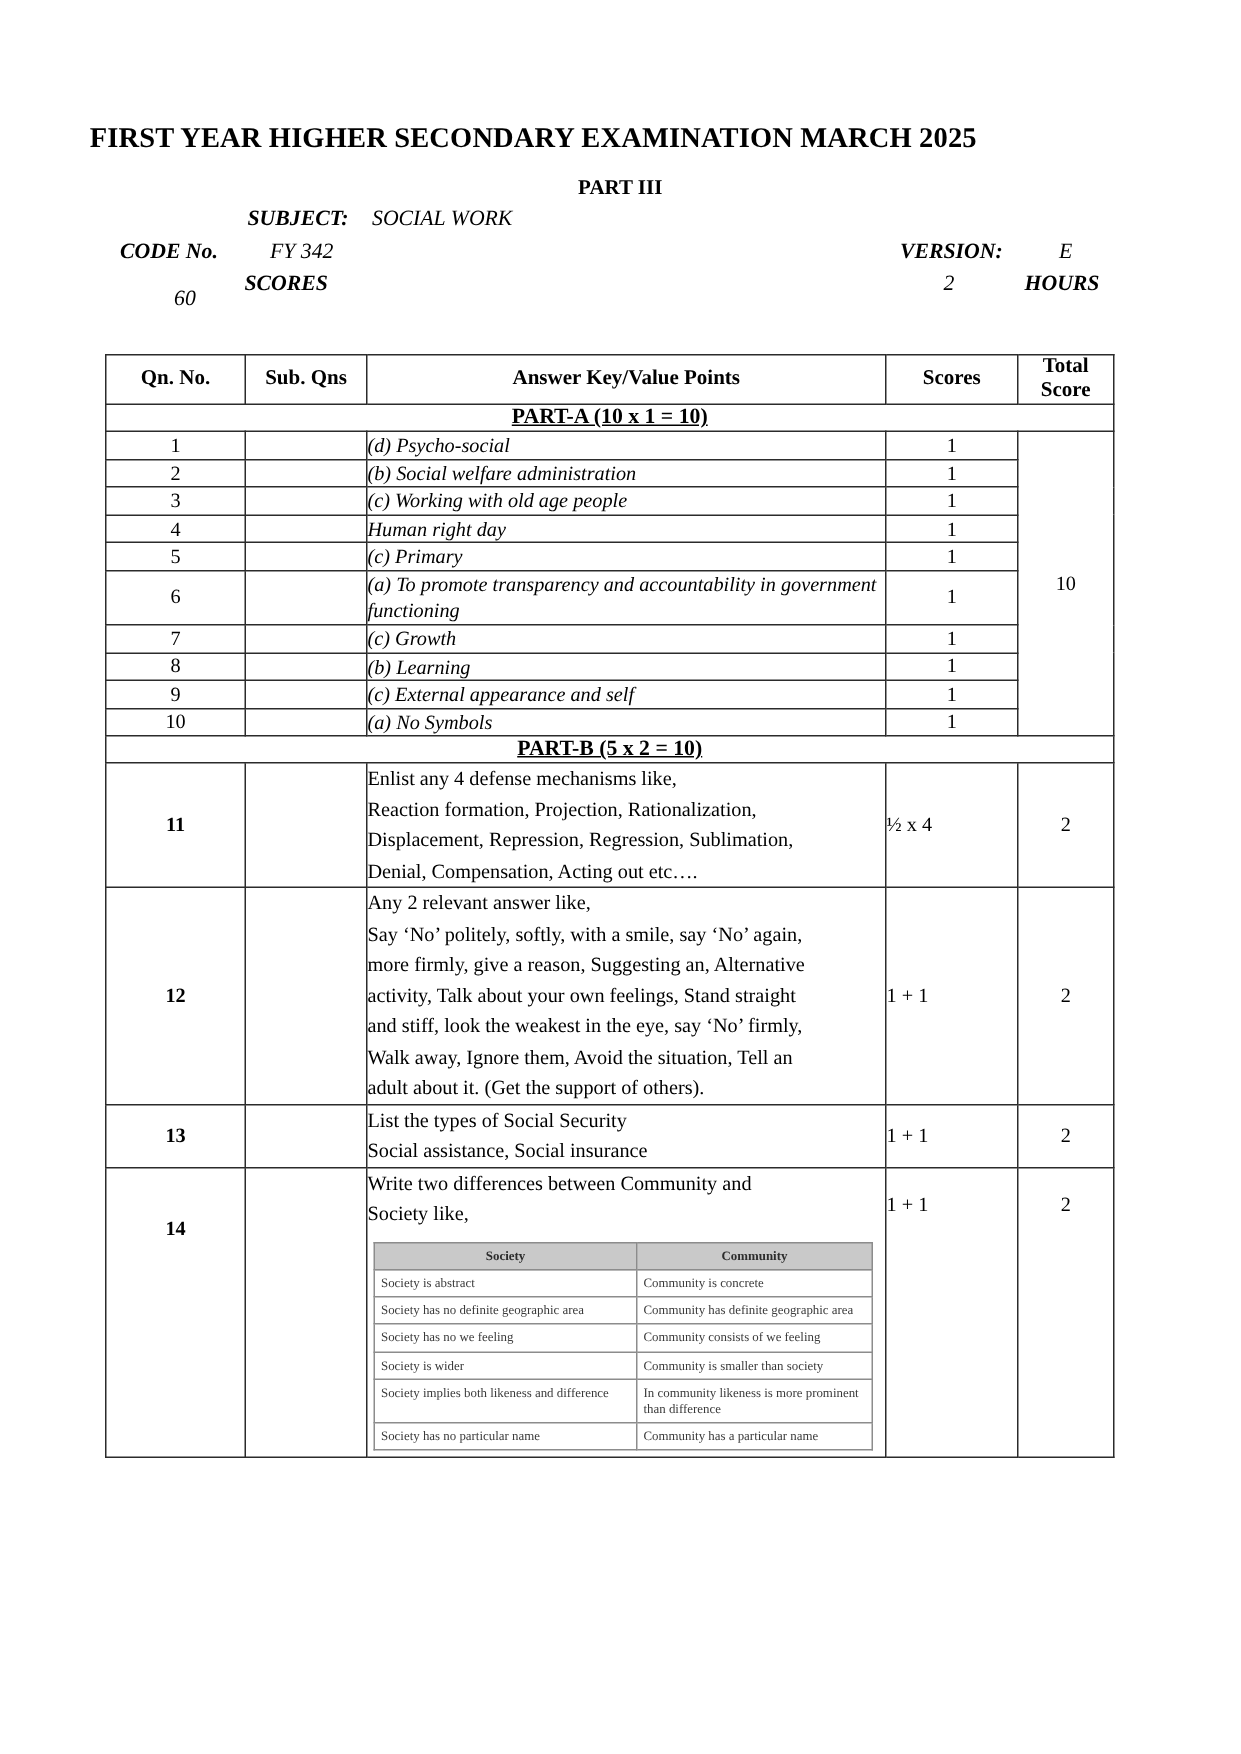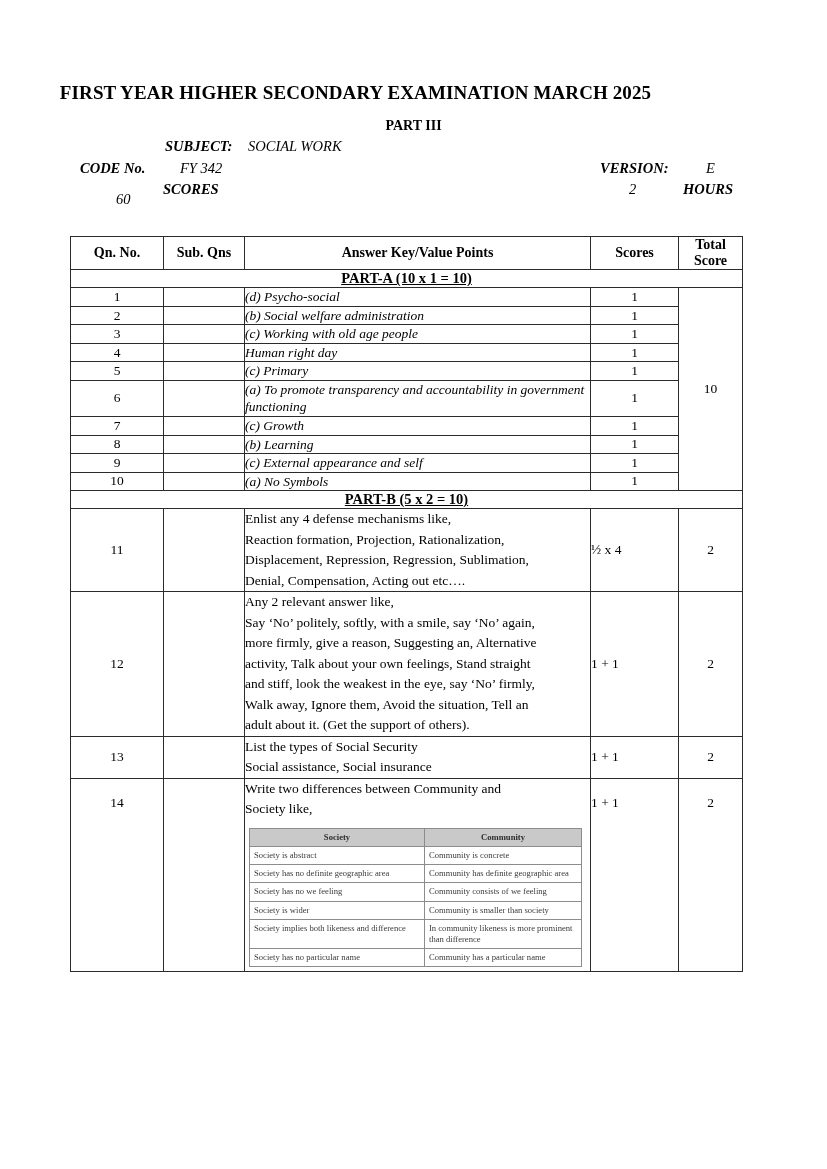--- a/index.html
+++ b/index.html
@@ -62,21 +62,21 @@
     padding:4px 0 5px 0;border-left:none;border-right:none;text-decoration:underline;
   }
   .band-open{border-left:1.3px solid #2b2b2b;border-right:1.3px solid #2b2b2b;}
 
   .qn{text-align:center;padding:3px 0;}
   .ansA{padding:3px 2px 3px 6px;text-align:left;line-height:1.3;font-style:italic;}
   .sc{text-align:center;padding:3px 0;}
   .tot{text-align:center;vertical-align:middle;}
 
   .ansB{padding:8px 8px 8px 6px;text-align:left;line-height:1.52;margin-left:32px;}
-  .qnB{text-align:center;vertical-align:middle;}
+  .qnB{text-align:center;vertical-align:middle;font-weight:bold;}
   .scB{vertical-align:middle;border-right:none;}
   .totB{text-align:center;vertical-align:middle;border-left:none;}
 
   
   .cmp-wrap{margin:8px 0 4px 4px;}
   .cmp{
     border-collapse:collapse;width:332px;table-layout:fixed;
     font-size:8.6px;color:#3a3a3a;
     font-family:"Liberation Serif", serif;
   }
@@ -234,21 +234,21 @@
           <td class="qnB">13</td>
           <td class="qnB"></td>
           <td class="ansB">
             <div>List the types of Social Security</div>
             <div>Social assistance, Social insurance</div>
           </td>
           <td class="scB">1 + 1</td>
           <td class="totB">2</td>
         </tr>
         <tr>
-          <td class="qnB" style="vertical-align:top;padding-top:16px;">14</td>
+          <td class="qnB" style="vertical-align:top;padding-top:32px;">14</td>
           <td class="qnB"></td>
           <td class="ansB" style="vertical-align:top;">
             <div>Write two differences between Community and</div>
             <div>Society like,</div>
             <div class="cmp-wrap">
               <table class="cmp">
                 <colgroup>
                   <col class="col1">
                   <col class="col2">
                 </colgroup>

